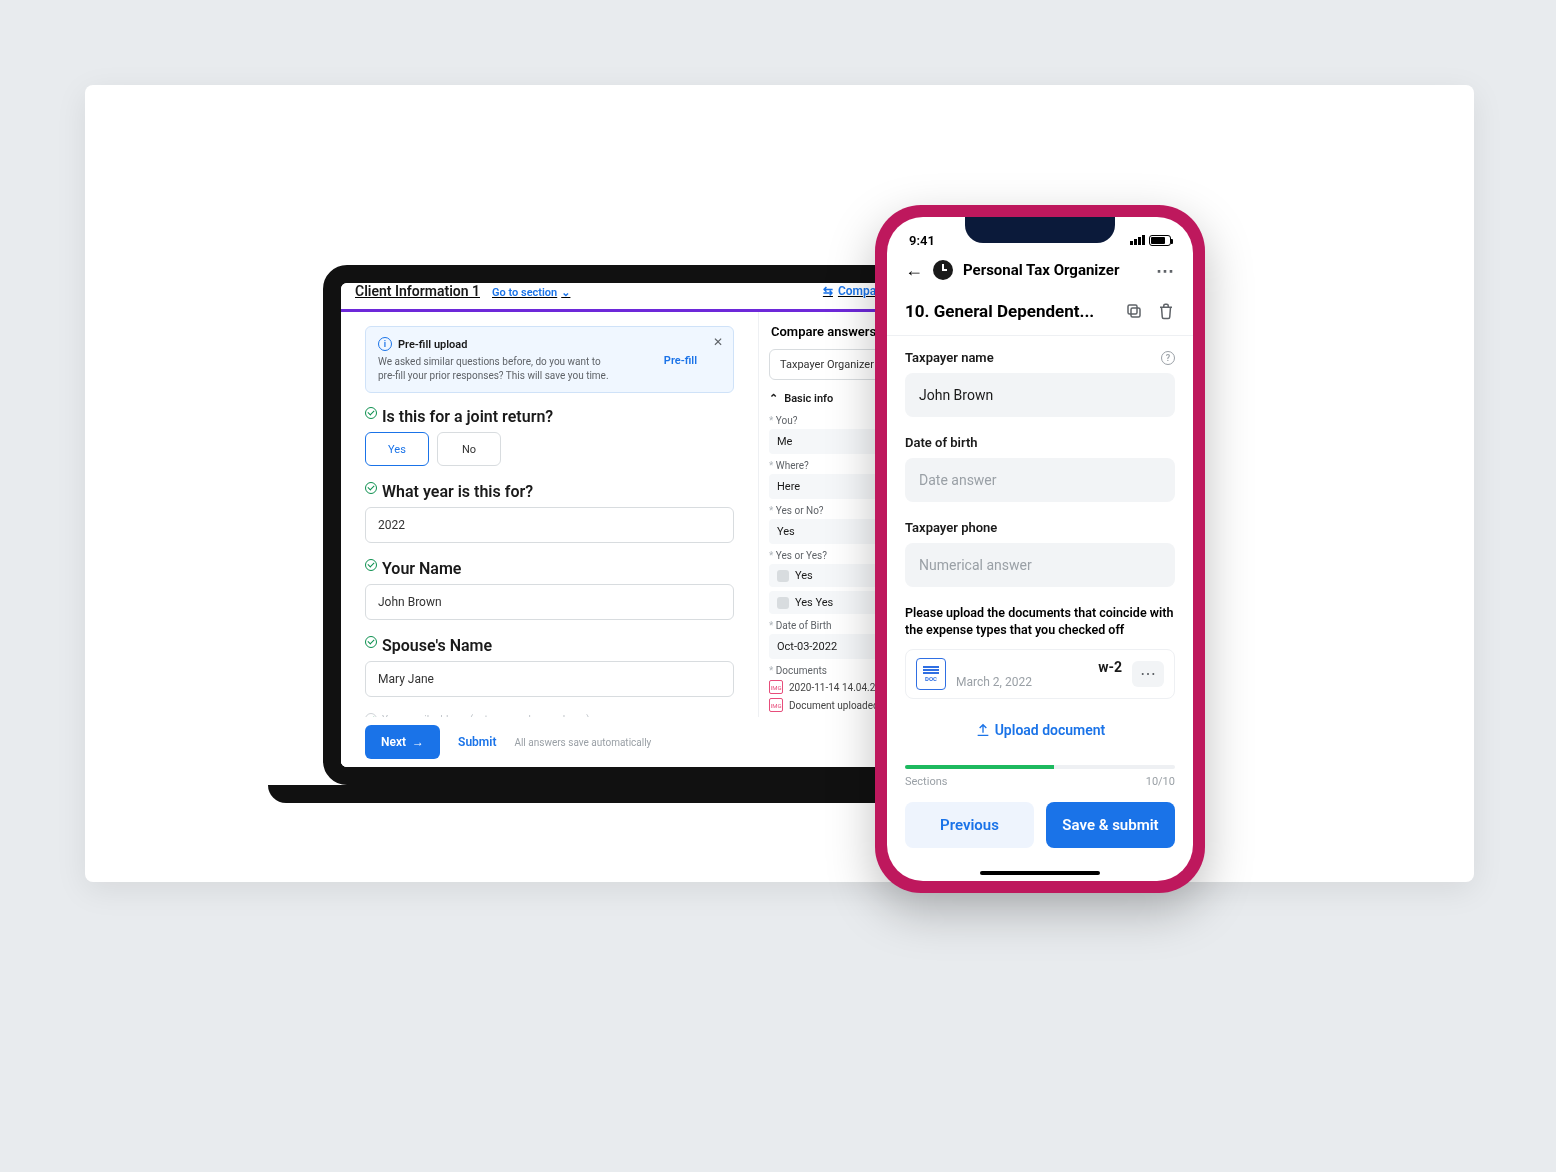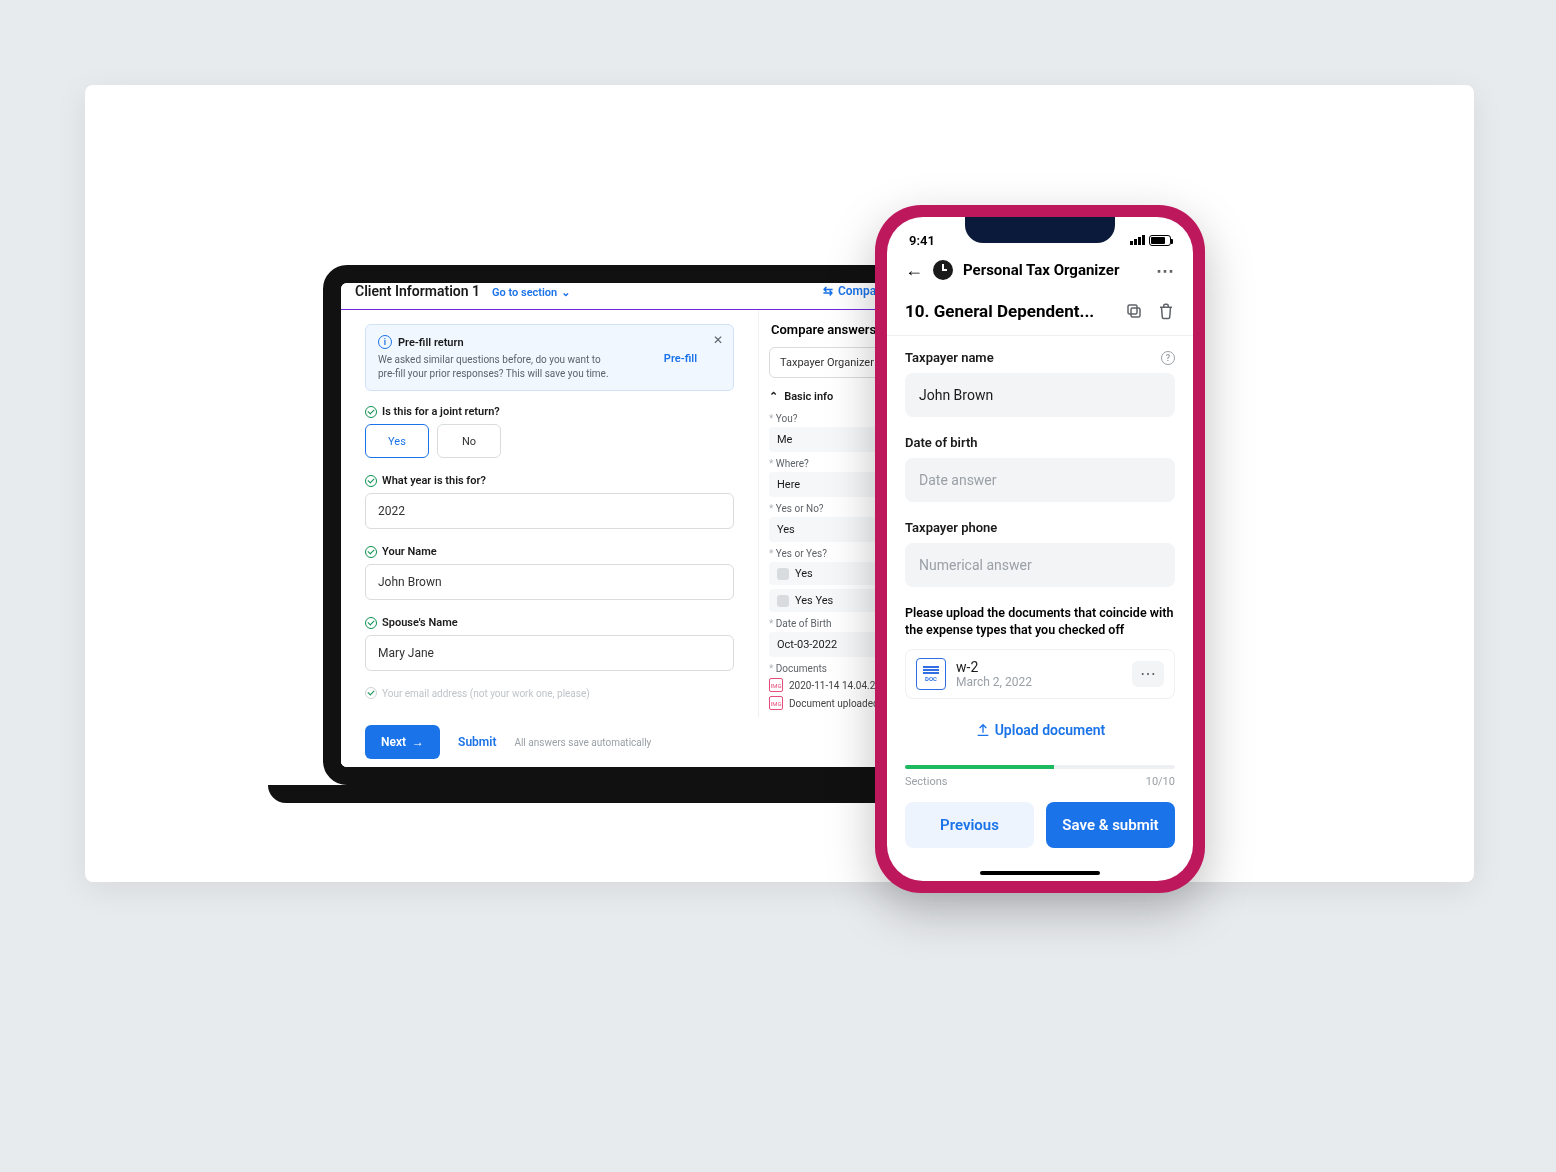--- a/index.html
+++ b/index.html
@@ -6,38 +6,38 @@
   body { background: #e8ebee; width: 1556px; height: 1172px; position: relative; overflow: hidden; }
   .card { position: absolute; left: 85px; top: 85px; width: 1389px; height: 797px; background: #fff; border-radius: 8px; box-shadow: 0 8px 32px rgba(0,0,0,0.08); }
 
   
   .laptop { position: absolute; left: 238px; top: 180px; width: 683px; }
   .laptop-screen { background: #fff; border: 18px solid #111; border-radius: 24px; height: 520px; overflow: hidden; position: relative; }
   .laptop-base { height: 18px; background: #111; margin: 0 -55px; border-radius: 0 0 22px 22px; }
   .laptop-content { position: absolute; top: 0; left: 0; right: 0; bottom: 0; overflow: hidden; background:#fff;}
 
   .breadcrumb { font-size: 10px; color: #9aa0a6; padding: 6px 14px 2px; }
-  .header-row { display: flex; align-items: center; justify-content: space-between; padding: 0 14px 10px; border-bottom: 1px solid #6d28d9; }
+  .header-row { display: flex; align-items: center; justify-content: space-between; padding: 0 14px 10px; border-bottom: 3px solid #6d28d9; text-decoration: underline; }
   .header-left { display: flex; align-items: baseline; gap: 12px; }
   .page-title { font-size: 14px; font-weight: 600; color: #1a1a1a; }
   .goto { font-size: 11px; color: #1a73e8; font-weight: 600; display:flex; align-items:flex-start; gap:4px;}
   .header-actions { display: flex; gap: 14px; align-items: center;}
   .hdr-link { font-size: 12px; color: #1a73e8; font-weight: 600; display:flex; align-items:center; gap:5px;}
 
   .content-cols { display: flex; height: calc(100% - 48px); }
   .left-col { flex: 1.1; padding: 14px 24px 0 24px; overflow:hidden;}
   .right-col { width: 230px; border-left:1px solid #eef0f3; padding: 12px 10px; font-size:11px; overflow:hidden;}
 
   .banner { border:1px solid #cfe2f8; background:#f0f7ff; border-radius:6px; padding:10px 12px; position:relative; margin-bottom:14px;}
   .banner-title { font-size:11px; font-weight:600; color:#1a1a1a; display:flex; align-items:center; gap:6px; margin-bottom:4px;}
   .banner-body { font-size:10px; color:#5f6368; max-width: 68%; line-height:1.35;}
   .banner-action { position:absolute; right:36px; top:50%; transform:translateY(-50%); font-size:11px; color:#1a73e8; font-weight:600;}
   .banner-close { position:absolute; right:10px; top:8px; color:#5f6368; font-size:12px; cursor:pointer;}
 
-  .q-label { font-size:11px; font-weight:600; color:#1a1a1a; display:flex; align-items:flex-end; gap:5px; margin-bottom:6px;}
+  .q-label { font-size:16px; font-weight:600; color:#1a1a1a; display:flex; align-items:flex-start; gap:5px; margin-bottom:6px;}
   .check { width:12px; height:12px; border:1.5px solid #0d904f; border-radius:50%; position:relative; display:inline-block;}
   .check::after{content:""; position:absolute; left:2px; top:2px; width:5px; height:3px; border-left:1.5px solid #0d904f; border-bottom:1.5px solid #0d904f; transform:rotate(-45deg);}
   .opt-row { display:flex; gap:8px; margin-bottom:16px;}
   .opt-btn { width:64px; height:34px; border:1px solid #d8dcdf; border-radius:6px; background:#fff; font-size:11px; color:#333; display:flex; align-items:center; justify-content:center;}
   .opt-btn.sel { border-color:#1a73e8; color:#1a73e8;}
   .txt-in { width:100%; height:36px; border:1px solid #d8dcdf; border-radius:6px; padding:0 12px; font-size:12px; margin-bottom:16px; display:flex; align-items:center; color:#333;}
   .muted-label { font-size:10px; color:#bfc4c9; margin-bottom:10px; display:flex; align-items:center; gap:5px;}
 
   .footer-bar { position:absolute; left:0; right:0; bottom:0; padding:8px 24px; display:flex; align-items:center; gap:18px; background:#fff;}
   .btn-primary { background:#1a73e8; color:#fff; border:none; border-radius:6px; padding:10px 16px; font-size:12px; font-weight:600; display:flex; align-items:center; gap:6px;}
@@ -83,21 +83,21 @@
   .mob-body { padding: 14px 18px; }
   .m-lbl { font-size:13px; font-weight:600; color:#1a1a1a; margin-bottom:8px; display:flex; justify-content:space-between; align-items:center;}
   .m-field { background:#f2f4f6; border-radius:8px; padding:14px 14px; font-size:14px; color:#1a1a1a; margin-bottom:18px;}
   .m-field.ph { color:#9aa0a6;}
   .m-desc { font-size:12.5px; font-weight:600; line-height:1.35; margin-bottom:10px;}
   .file-row { display:flex; align-items:center; gap:10px; border:1px solid #eef0f3; border-radius:8px; padding:8px 10px; margin-bottom:10px;}
   .file-ico { width:30px; height:32px; border:1px solid #2f6fe3; border-radius:4px; display:flex; flex-direction:column; align-items:center; justify-content:center; gap:1px;}
   .file-ico .lns{width:16px; height:2px; background:#2f6fe3;}
   .file-ico .tag{font-size:6px; color:#2f6fe3; font-weight:700;}
   .file-meta { flex:1;}
-  .file-name { font-size:14px; font-weight:400; color:#1a1a1a;}
+  .file-name { font-size:14px; font-weight:700; color:#1a1a1a;text-align:right;}
   .file-date { font-size:12px; color:#9aa0a6;}
   .file-more { background:#f2f4f6; border-radius:6px; width:32px; height:26px; display:flex; align-items:center; justify-content:center; color:#5f6368;}
   .upload-btn { width:100%; padding:12px; text-align:center; color:#1a73e8; font-weight:600; font-size:14px; border:1px solid transparent; display:flex; align-items:center; justify-content:center; gap:4px;}
   .prog-wrap { padding: 0 18px;}
   .prog { height:4px; background:#eef0f3; border-radius:4px; overflow:hidden; margin-bottom:6px;}
   .prog-fill { height:100%; background:#1db95f; width:55%;}
   .prog-meta { display:flex; justify-content:space-between; font-size:11px; color:#9aa0a6; margin-bottom:14px;}
   .mob-ftr { display:flex; gap:12px; padding:0 18px 20px;}
   .btn-sec { flex:1; background:#eef4fd; color:#1a73e8; border:none; border-radius:8px; padding:14px; font-size:15px; font-weight:600;}
   .btn-pri { flex:1; background:#1a73e8; color:#fff; border:none; border-radius:8px; padding:14px; font-size:15px; font-weight:600;}
@@ -131,21 +131,21 @@
               <span>A</span>
             </div>
           </div>
         </div>
 
         <div class="content-cols">
           <div class="left-col">
             <div class="banner">
               <div class="banner-title">
                 <span class="info-circ-b">i</span>
-                <span>Pre-fill return</span>
+                <span>Pre-fill upload</span>
               </div>
               <div class="banner-body">We asked similar questions before, do you want to pre-fill your prior responses? This will save you time.</div>
               <div class="banner-action">Pre-fill</div>
               <div class="banner-close">✕</div>
             </div>
 
             <div class="q-label">
                 <span class="check"></span>
                 <span>Is this for a joint return?</span>
               </div>

